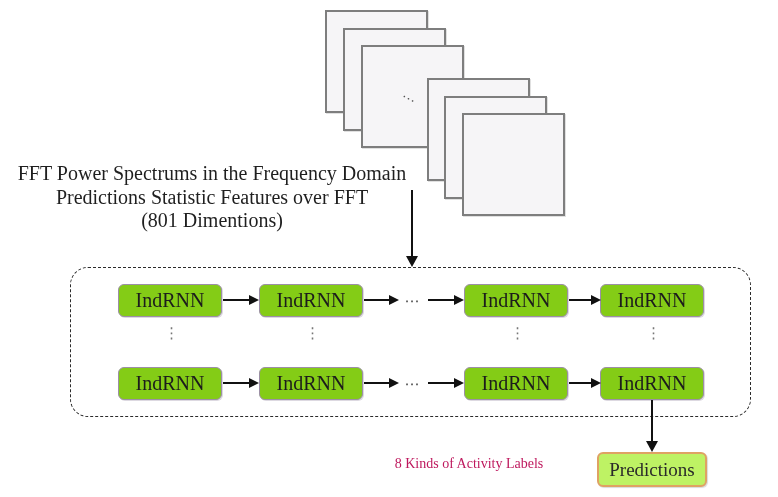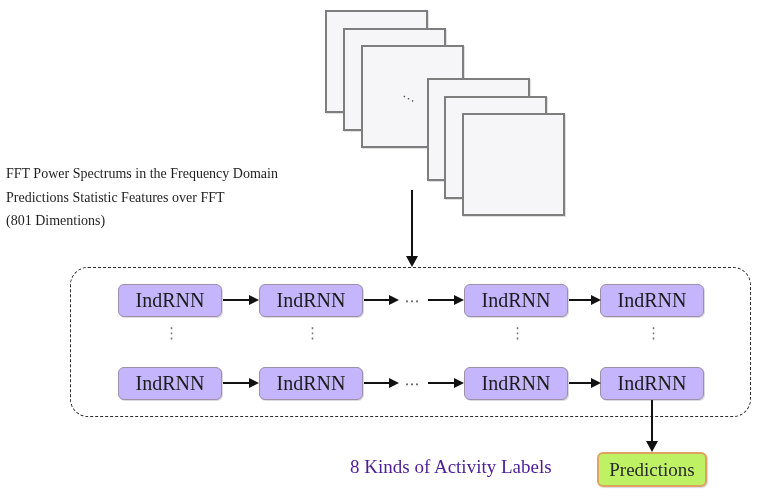--- a/index.html
+++ b/index.html
@@ -24,21 +24,22 @@
     position:absolute;
     font-size:14px;color:#555;
     transform:rotate(28deg);
     z-index:20;
     letter-spacing:1px;
   }
   
   .input-caption{
     position:absolute;
     left:6px;top:162px;width:412px;
-    font-size:14px;line-height:23.5px;
+    text-align:center;
+    font-size:20px;line-height:23.5px;
     color:#1f1f1f;
   }
   
   .vline{position:absolute;width:2px;background:#111111;}
   .hline{position:absolute;height:2px;background:#111111;}
   .head-down{
     position:absolute;width:0;height:0;
     border-left:6px solid transparent;
     border-right:6px solid transparent;
     border-top:11px solid #111111;
@@ -54,21 +55,21 @@
     position:absolute;
     left:70px;top:267px;width:681px;height:150px;
     border:1.6px dashed #2b2b2b;
     border-radius:18px;
     box-sizing:border-box;
   }
   
   .cell{
     position:absolute;
     width:104px;height:33px;
-    background:#c4b5fd;
+    background:#84cc16;
     border:1.6px solid #9c8fa6;
     border-radius:6px;
     box-sizing:border-box;
     display:flex;align-items:center;justify-content:center;
     font-size:20px;color:#1c1c1c;
     box-shadow:1px 1px 0 rgba(120,105,135,0.25);
   }
   .row-dots{
     position:absolute;
     width:22px;text-align:center;
@@ -89,22 +90,22 @@
     border:2px solid #dfa263;
     border-radius:6px;
     box-sizing:border-box;
     display:flex;align-items:center;justify-content:center;
     font-size:19px;color:#2a2a2a;
     box-shadow:1px 1px 1px rgba(0,0,0,0.15);
   }
   .output-caption{
     position:absolute;
     left:350px;top:456px;width:238px;
-    text-align:left;
-    font-size:19px;color:#4c1d95;
+    text-align:center;
+    font-size:14px;color:#be185d;
   }
 </style>
 </head>
 <body>
 
 <div class="canvas">
 
   <div class="frame" style="left:325px;top:10px;"></div>
   <div class="frame" style="left:343px;top:28px;"></div>
   <div class="frame" style="left:361px;top:45px;"></div>

